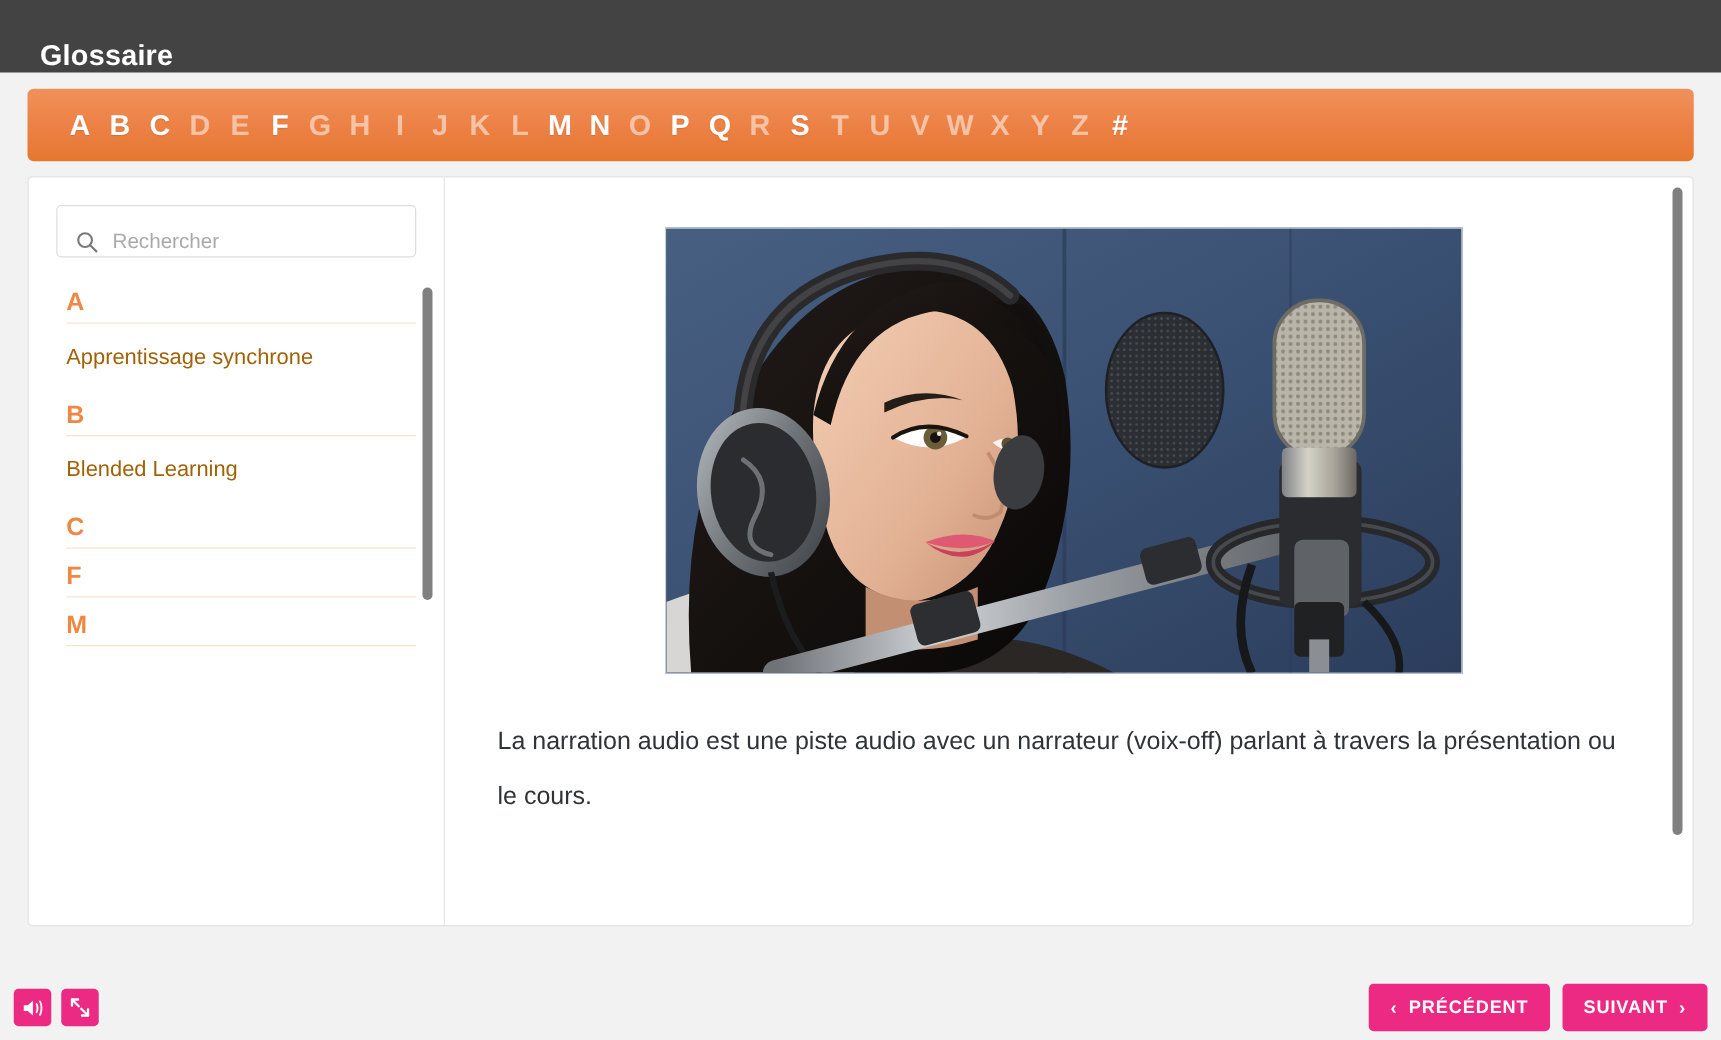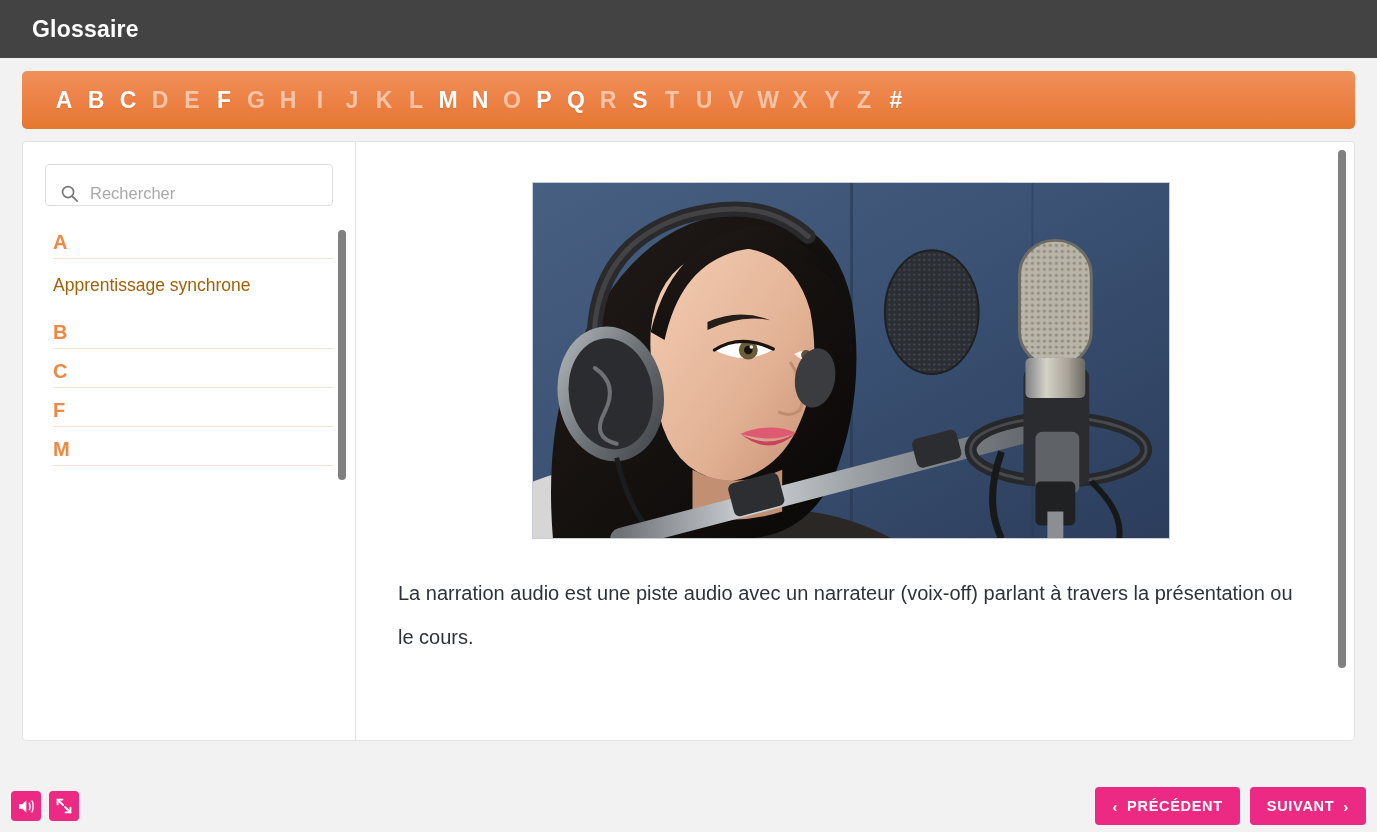--- a/index.html
+++ b/index.html
@@ -15,21 +15,21 @@
     font-family: "Liberation Sans", sans-serif;
     background: #f2f2f2;
     position: relative;
   }
 
   
   .header-bar {
     height: 58px;
     background: #434343;
     display: flex;
-    align-items: center;
+    align-items: flex-end;
     padding: 0 0 0 32px;
   }
   .header-title {
     color: #ffffff;
     font-size: 23px;
     font-weight: bold;
     letter-spacing: 0.2px;
   }
 
   
@@ -301,20 +301,21 @@
           </svg>
         </span>
         <input class="search-input" type="text" placeholder="Rechercher" style="">
       </div>
     </div>
 
     <div class="term-list" id="term-list">
         <div class="letter-head">A</div>
         <div class="term-item">Apprentissage synchrone</div>
         <div class="letter-head">B</div>
+        <div class="term-item">Blended Learning</div>
         <div class="letter-head">C</div>
         <div class="letter-head">F</div>
         <div class="letter-head">M</div>
       </div>
 
     <div class="sb-track">
       <div class="sb-thumb"></div>
     </div>
   </div>
 

